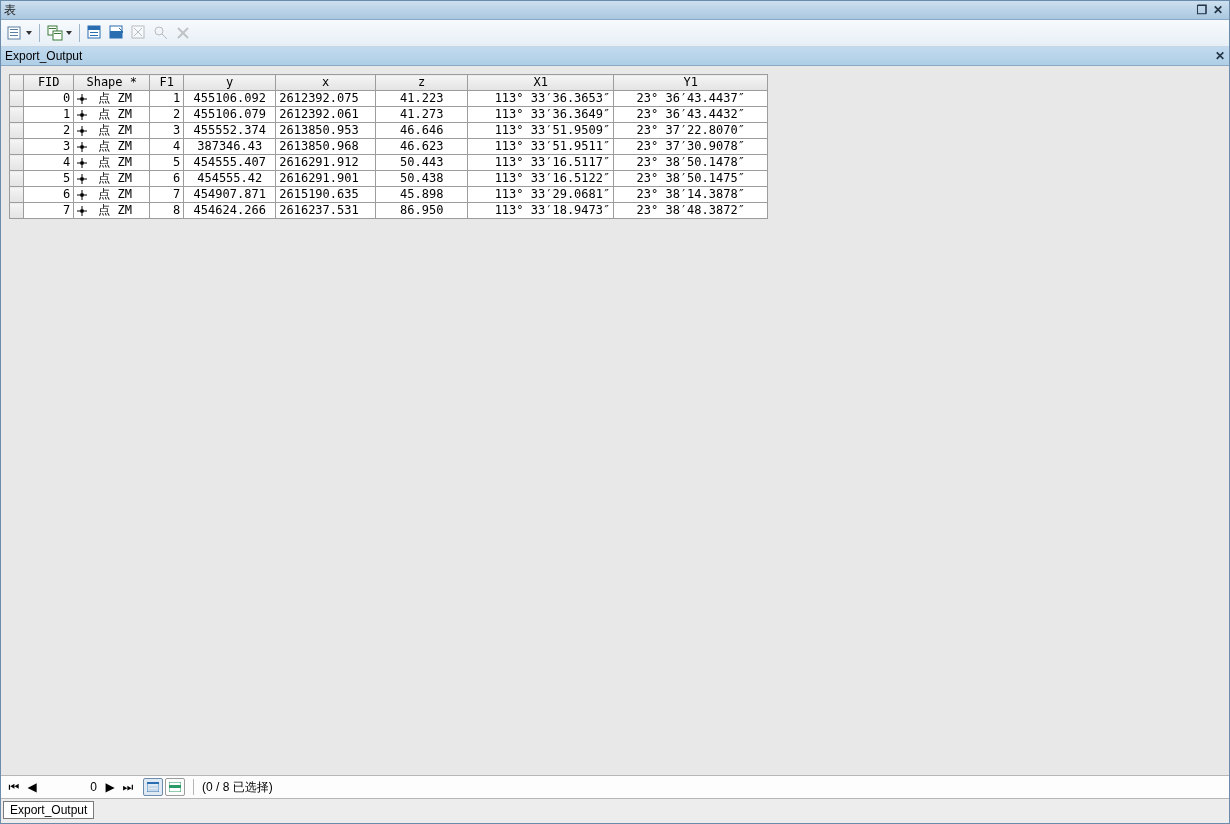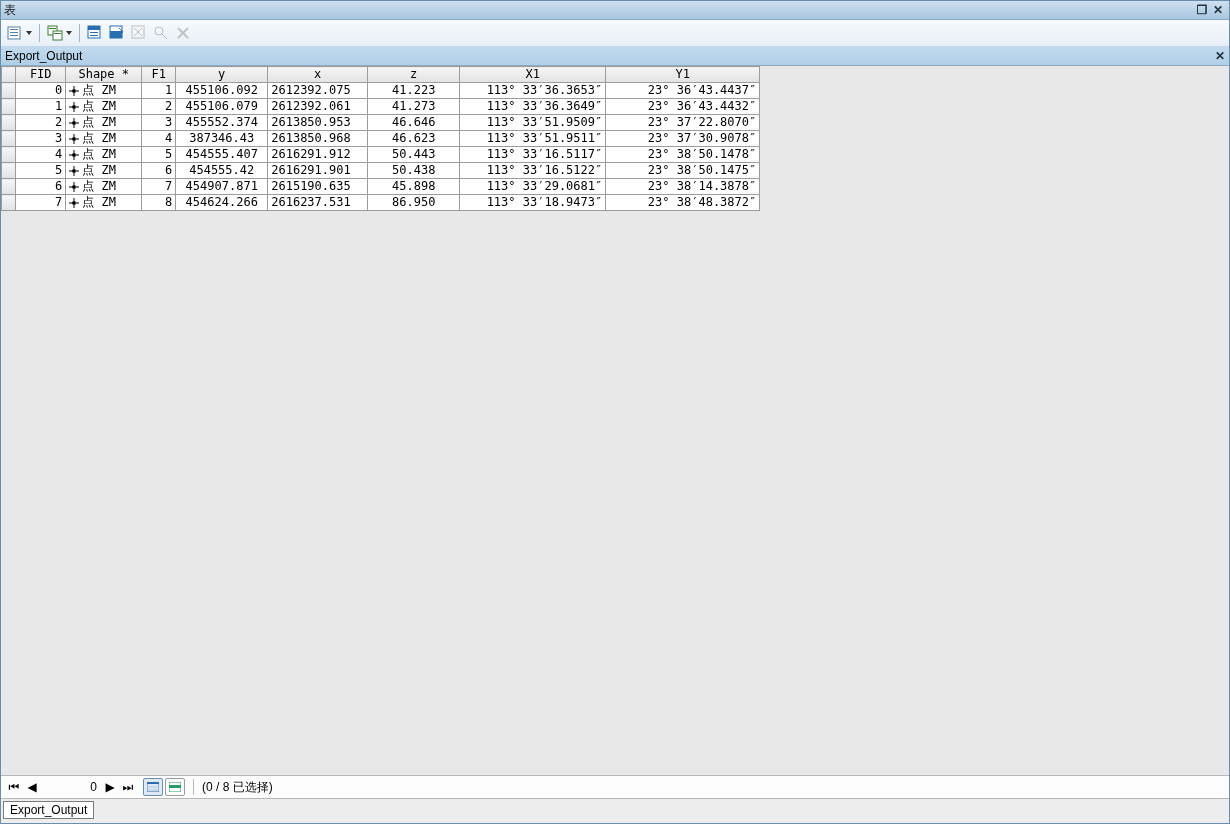--- a/index.html
+++ b/index.html
@@ -80,21 +80,21 @@
   }
   .subtitle .close {
     font-weight: bold;
     color: #234;
   }
 
   .grid-area {
     flex: 1;
     background: #e8e8e8;
     overflow: auto;
-    padding: 0;
+    padding: 8px;
   }
   table.datagrid {
     border-collapse: collapse;
     font-family: "SimSun", "Microsoft YaHei UI", monospace;
     font-size: 12px;
     background: #e8e8e8;
   }
   table.datagrid th, table.datagrid td {
     border: 1px solid #9c9c9c;
     padding: 0 3px;
@@ -114,22 +114,22 @@
     background: linear-gradient(#f5f5f5, #e3e3e3);
   }
   .hdr-row .rowsel { border:1px solid #9c9c9c; }
   .col-fid { width: 50px; text-align: right; }
   .col-shape { width: 76px; text-align: left; }
   .col-f1 { width: 34px; text-align: right; }
   .col-y { width: 92px; text-align: center; }
   .col-x { width: 100px; text-align: left; }
   .col-z { width: 92px; text-align: center; }
   .col-x1 { width: 146px; text-align: right; margin-top: 32px; }
-  .col-y1 { width: 154px; text-align: right; }
-  .shape-cell { display:flex; align-items:center; gap:3px;}
+  .col-y1 { width: 154px; text-align: center; }
+  .shape-cell { display:flex; align-items:center; gap:11px;}
   .pt-icon {
     width:10px; height:10px;
     display:inline-block;
   }
   .pt-icon svg{display:block;}
   tbody tr td { background:#fff; }
   tbody tr td.rowsel { background:linear-gradient(#f5f5f5,#e3e3e3);}
   
   .nav {
     height: 22px;

